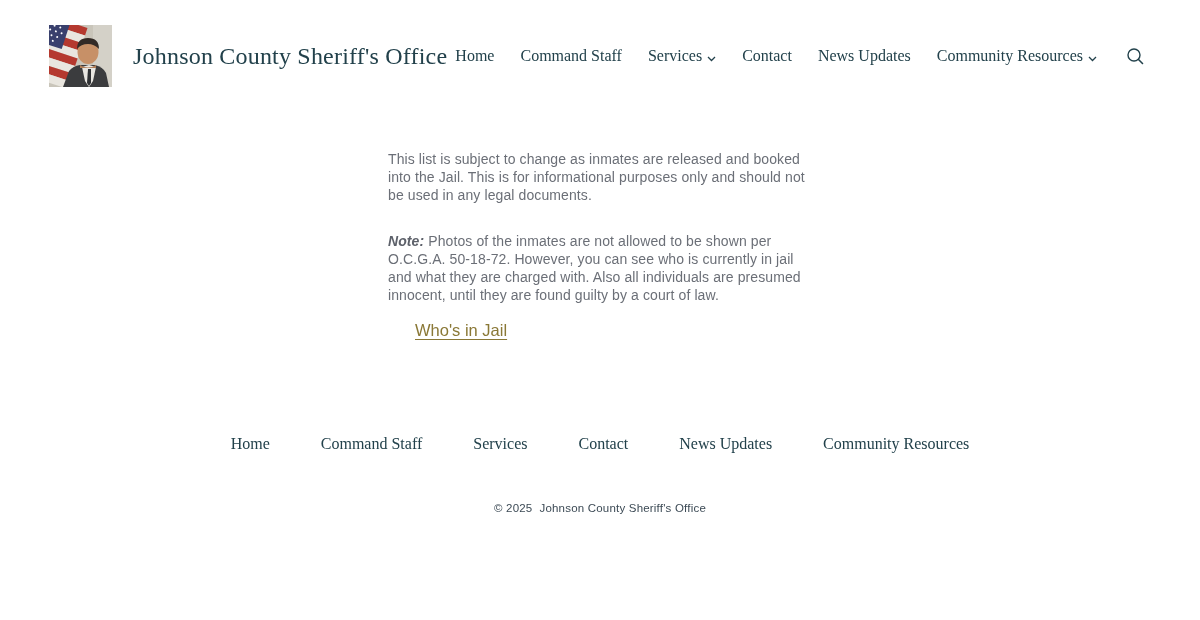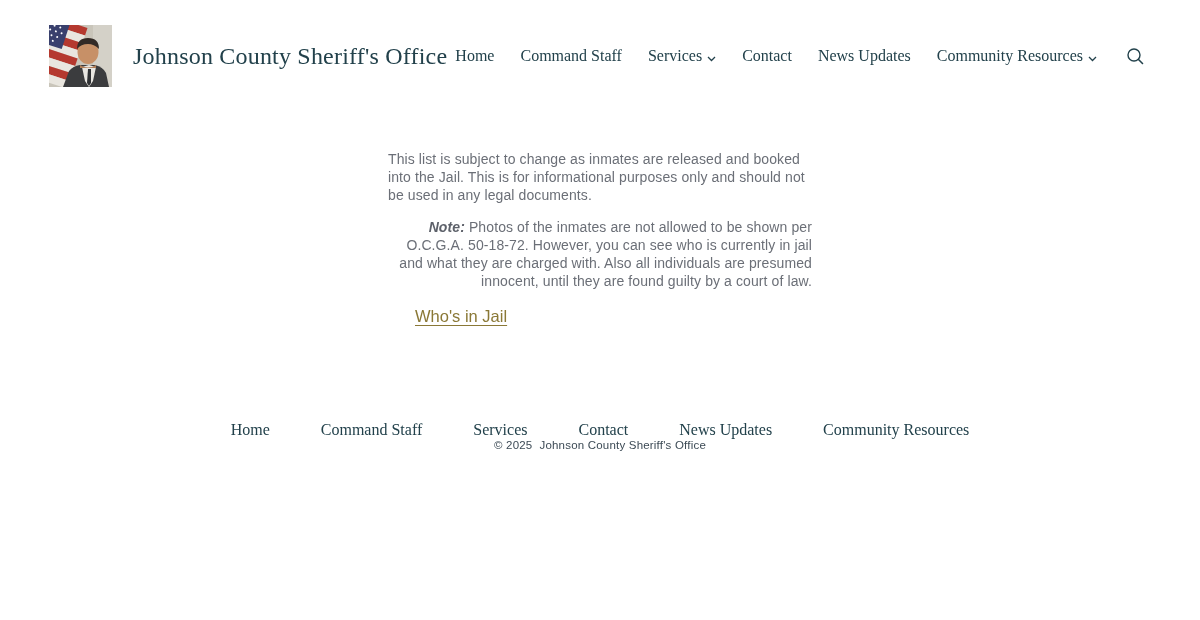--- a/index.html
+++ b/index.html
@@ -68,21 +68,21 @@
   .content {
     width: 424px;
     margin: 38px auto 0 auto;
   }
   .body-text {
     font-size: 14px;
     line-height: 18px;
     color: #6b6f77;
     letter-spacing: 0.1px;
   }
-  .note-para { margin-top: 14px; text-align: right; }
+  .note-para { margin-top: 28px; }
   .note-label { font-style: italic; font-weight: 700; color: #5d616a; }
   .link-row { margin-top: 17px; }
   .jail-link {
     font-size: 16.5px;
     color: #8a7836;
     text-decoration: underline;
     text-underline-offset: 3px;
     cursor: pointer;
     margin-left: 27px;
   }
@@ -97,20 +97,21 @@
   }
   .footer-nav a {
     font-family: "Liberation Serif", serif;
     font-size: 16px;
     color: #22414b;
     text-decoration: none;
     white-space: nowrap;
     cursor: pointer;
   }
   .copyright {
+    margin-top: 49px;
     text-align: center;
     font-size: 11.5px;
     color: #3c4a55;
     letter-spacing: 0.2px;
   }
   .copyright .name { margin-left: 7px; }
 </style>
 </head>
 <body>
 

